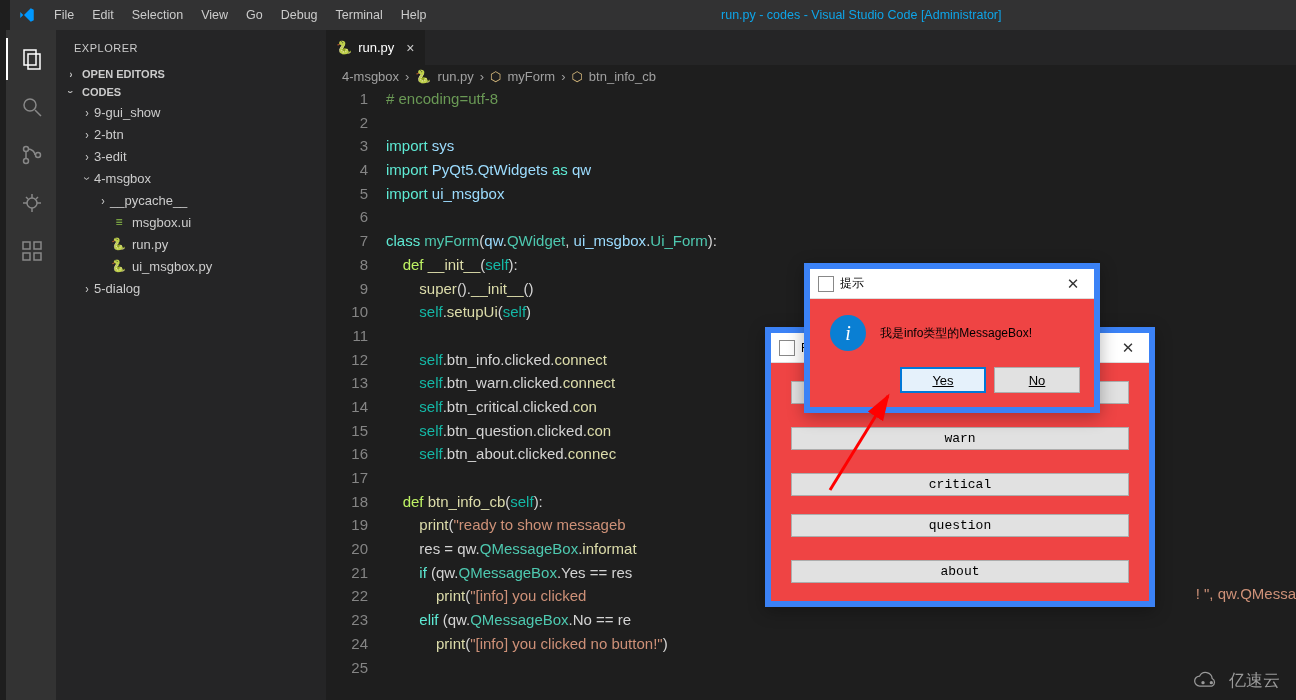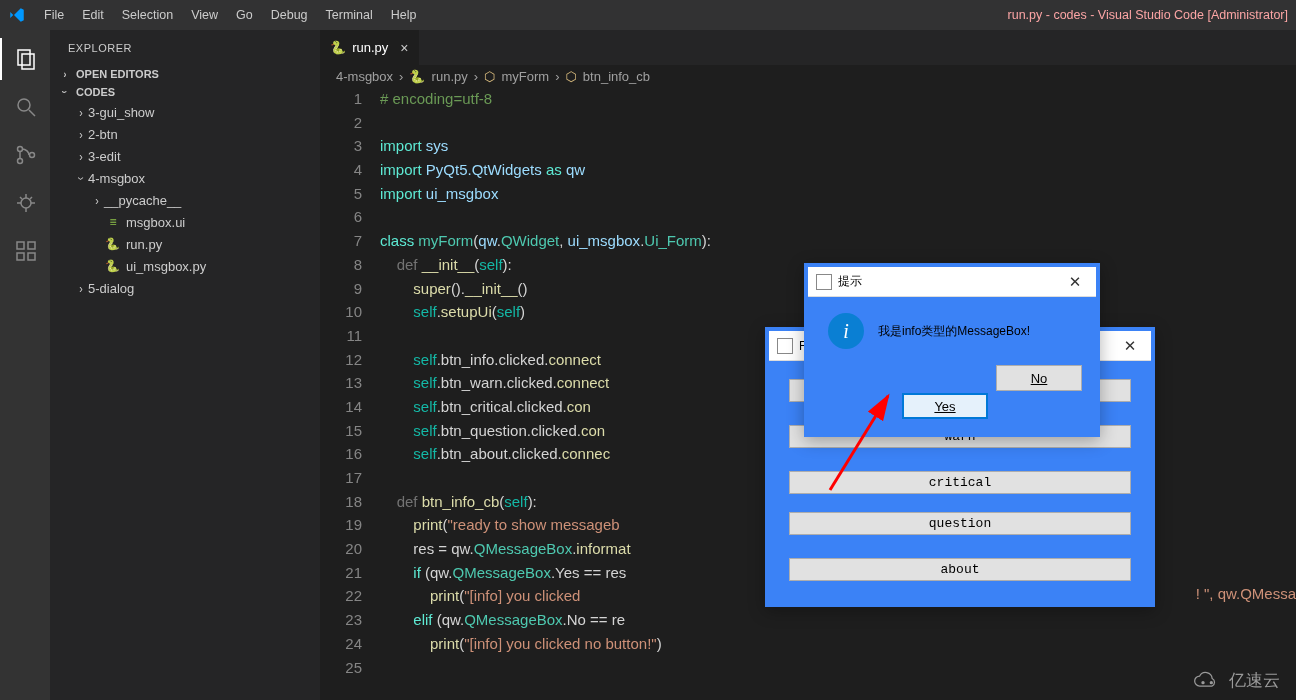--- a/index.html
+++ b/index.html
@@ -1,26 +1,26 @@
 <!DOCTYPE html>
 <html><head>
 <meta charset="utf-8">
 <style>
 * { margin:0; padding:0; box-sizing:border-box; font-family:"Segoe UI",Tahoma,sans-serif; }
 body { width:1296px; height:700px; background:#1e1e1e; color:#ccc; overflow:hidden; position:relative; }
 
 
-.titlebar { height:30px; background:#323233; display:flex; align-items:center; padding:0 8px; font-size:12.5px; color:#ccc; }
+.titlebar { height:30px; background:#323233; display:flex; align-items:center; padding:0 8px; font-size:12.5px; color:#ccc;margin-left:10px; }
 .titlebar .logo { width:18px; height:18px; margin-right:10px; display:flex; align-items:center; justify-content:center; }
 .titlebar .menu { display:flex; gap:2px; }
 .titlebar .menu span { padding:4px 8px; cursor:pointer; }
-.titlebar .wintitle { flex:1; text-align:right; color:#fca5a5; }
-
-
-.main { display:flex; height:calc(100% - 30px); }
+.titlebar .wintitle { flex:1; text-align:center; color:#0ea5e9; }
+
+
+.main { display:flex; height:calc(100% - 30px);margin-left:6px; }
 
 
 .activitybar { width:50px; background:#333333; display:flex; flex-direction:column; align-items:center; padding-top:8px; gap:6px; }
 .activitybar .act { width:50px; height:42px; display:flex; align-items:center; justify-content:center; color:#888; cursor:pointer; border-left:2px solid transparent; }
 .activitybar .act.active { color:#fff; border-left:2px solid #fff; }
 .activitybar svg { width:24px; height:24px; }
 
 
 .sidebar { width:270px; background:#252526; display:flex; flex-direction:column; font-size:13px; }
 .sidebar .hdr { height:35px; display:flex; align-items:center; padding:0 18px; color:#ccc; font-size:11px; letter-spacing:0.5px; }
@@ -44,38 +44,38 @@
 .gutter div { height:23.7px; }
 .codetext { flex:1; white-space:pre; }
 .codetext div { height:23.7px; }
 .c-com { color:#6a9955; }
 .c-kw  { color:#5eead4; }
 .c-str { color:#ce9178; }
 .c-cls { color:#4ec9b0; }
 .c-fn  { color:#dcdcaa; }
 .c-var { color:#9cdcfe; }
 .c-self{ color:#14b8a6; }
-.c-def { color:#737373; }
+.c-def { color:#bef264; }
 .c-op  { color:#d4d4d4; }
 
 
-.qt-window { position:absolute; background:#3b82f6; border:4px solid #3b82f6; box-shadow:0 4px 16px rgba(0,0,0,0.3); font-family:Tahoma,sans-serif; }
+.qt-window { position:absolute; background:#ef4444; border:6px solid #3b82f6; box-shadow:0 4px 16px rgba(0,0,0,0.3); font-family:Tahoma,sans-serif; }
 .qt-titlebar { height:30px; background:#fff; display:flex; align-items:center; padding:0 8px; font-size:12px; color:#000; border-bottom:1px solid #ddd; }
 .qt-titlebar .qt-ic { width:16px; height:16px; margin-right:6px; border:1px solid #888; }
 .qt-close { margin-left:auto; font-size:15px; color:#333; cursor:pointer; width:26px; text-align:center; }
 .qt-body { padding:18px 20px; display:flex; flex-direction:column; gap:18px; }
 .qt-btn { background:#e1e1e1; border:1px solid #adadad; padding:3px 14px; font-size:13px; font-family:"Courier New",monospace; cursor:pointer; }
 
 .msgbox { top:263px; left:804px; width:296px; z-index:20; }
 .msgbox .msg-content { display:flex; align-items:center; gap:14px; padding:16px 20px 8px 20px; }
 .msgbox .info-ic { width:36px; height:36px; border-radius:50%; background:#0a7fd3; color:#fff; display:flex; align-items:center; justify-content:center; font-size:20px; font-family:serif; font-style:italic; }
 .msgbox .msg-text { font-size:12px; color:#000; }
 .msgbox .msg-btns { display:flex; justify-content:flex-end; gap:8px; padding:8px 14px 14px; }
 .msgbox .mb-btn { width:86px; height:26px; border:1px solid #adadad; background:#e1e1e1; font-size:13px; cursor:pointer; }
-.msgbox .mb-btn.primary { border:2px solid #0078d7; background:#e5f1fb;margin-top:28px; }
+.msgbox .mb-btn.primary { border:2px solid #0078d7; background:#e5f1fb; }
 
 .formwin { top:327px; left:765px; width:390px; height:280px; z-index:10; }
 .formwin .qt-body { flex-direction:column; }
 .formwin .row { display:flex; gap:23px;flex-direction:column; }
 
 
 .arrow { position:absolute; top:380px; left:820px; z-index:30; pointer-events:none; }
 
 
 .watermark { position:absolute; right:16px; bottom:8px; color:#9a9a9a; font-size:17px; z-index:40; display:flex; align-items:center; gap:4px; }
@@ -153,21 +153,21 @@
         <span class="chev">›</span>
         <span>OPEN EDITORS</span>
       </div>
     <div class="section">
         <span class="chev" style="transform:rotate(90deg) scale(0.8,1)">›</span>
         <span>CODES</span>
       </div>
     <div class="tree" id="tree">
         <div class="item" style="padding-left: 24px;">
           <span class="chev">›</span>
-          <span>3-gui_show</span>
+          <span>9-gui_show</span>
         </div>
         <div class="item" style="padding-left: 24px;">
           <span class="chev">›</span>
           <span>2-btn</span>
         </div>
         <div class="item" style="padding-left: 24px;">
           <span class="chev">›</span>
           <span>3-edit</span>
         </div>
         <div class="item" style="padding-left: 24px;">

